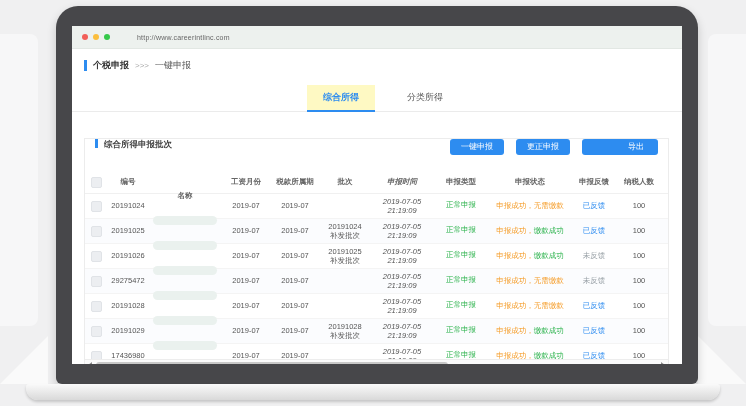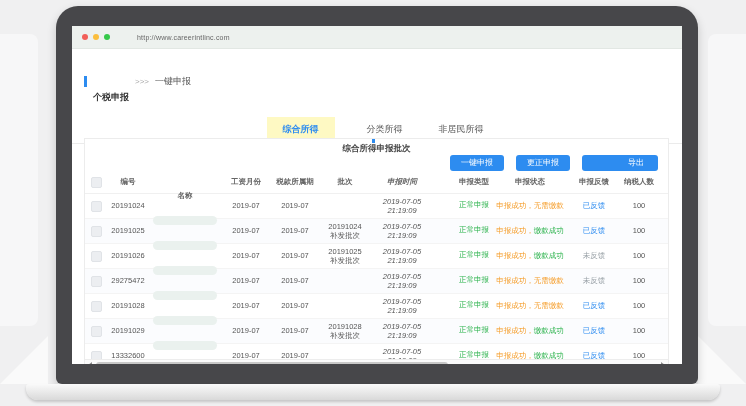--- a/index.html
+++ b/index.html
@@ -22,47 +22,47 @@
   .browser-bar{height:22px;background:#edf1ee;border-bottom:1px solid #e2e7e3;display:flex;align-items:center;padding:0 10px;}
   .dot{width:6px;height:6px;border-radius:50%;margin-right:5px;}
   .dot.red{background:#f25f58;} .dot.yellow{background:#fbbe3c;} .dot.green{background:#35c94a;}
   .url{font-size:7px;color:#666;margin-left:22px;letter-spacing:.2px;}
 
   .content{position:relative;height:315px;}
 
   
   .breadcrumb{display:flex;align-items:center;margin:10px 0 0 12px;}
   .vbar{width:3px;height:11px;background:#2d8cf0;margin-right:6px;}
-  .bc-title{font-size:9px;font-weight:bold;color:#333;margin-top:32px;}
+  .bc-title{font-size:9px;font-weight:bold;color:#333;}
   .bc-sep{font-size:8px;color:#aaa;margin:0 6px;}
   .bc-cur{font-size:9px;color:#555;}
 
   
   .tabs{margin-top:13px;border-bottom:1px solid #ebebeb;display:flex;justify-content:center;gap:28px;}
   .tab{font-size:9px;color:#555;padding:6px 4px;cursor:pointer;}
   .tab.active{color:#2d8cf0;font-weight:bold;background:#fef9c3;padding:6px 16px;border-bottom:2px solid #2d8cf0;margin-bottom:-1px;}
 
   
   .card{position:absolute;left:12px;right:13px;top:79px;bottom:3px;background:#fff;border:1px solid #ececec;overflow:hidden;}
-  .card-header{height:32px;display:flex;align-items:center;padding:0 10px;flex-direction:column;}
+  .card-header{height:32px;display:flex;padding:0 10px;}
   .card-title{font-size:8.5px;font-weight:bold;color:#444;}
   .card-header .vbar{height:9px;}
   .btns{margin-left:auto;display:flex;gap:12px;}
   .btn{background:#2d8cf0;color:#fff;font-size:8px;line-height:16px;height:16px;width:54px;text-align:center;border-radius:3px;cursor:pointer;}
   .btn.small{width:44px;padding-left:32px;}
 
   
   .table{width:700px;}
   .thead,.tr{display:flex;align-items:center;text-align:center;}
   .thead{height:22px;border-bottom:1px solid #f0f0f0;font-size:7.5px;color:#666;font-weight:bold;}
   .tr{height:24px;border-bottom:1px solid #f4f4f4;font-size:7.5px;color:#555;}
   .tr.alt{background:#fbfcfe;}
   .td,.th{flex:none;line-height:1.25;}
   .c-check{width:22px;} .c-id{width:42px;} .c-name{width:72px;margin-top:28px;} .c-month{width:50px;}
-  .c-period{width:48px;} .c-batch{width:52px;} .c-time{width:62px;font-style:italic;} .c-type{width:56px;text-align:right;}
+  .c-period{width:48px;} .c-batch{width:52px;} .c-time{width:62px;font-style:italic;} .c-type{width:56px;}
   .c-status{width:82px;} .c-fb{width:46px;} .c-tp{width:44px;text-align:center;} .c-amt{width:40px;}
   .checkbox{display:block;width:9px;height:9px;background:#eceef1;border:1px solid #e0e3e7;border-radius:2px;margin:0 auto;cursor:pointer;}
   .name-pill{display:block;width:64px;height:9px;background:#eaf1ee;border-radius:5px;margin:0 auto;}
   .cell-type{color:#27b148;font-family:Liberation Mono, monospace;}
   .s-orange{color:#f59a23;} .s-green{color:#27b148;}
   .fb-blue{color:#2d8cf0;cursor:pointer;} .fb-grey{color:#98a0a6;}
   .cell-amount{color:#e6a23c;}
   .batch-cell span{display:block;}
 
   
@@ -96,21 +96,20 @@
         <div class="breadcrumb">
           <span class="vbar"></span>
           <span class="bc-title">个税申报</span>
           <span class="bc-sep">&gt;&gt;&gt;</span>
           <span class="bc-cur">一键申报</span>
         </div>
 
         <div class="tabs">
           <span class="tab active">综合所得</span>
           <span class="tab">分类所得</span>
-          <span class="tab">非居民所得</span>
         </div>
 
         <div class="card">
           <div class="card-header">
             <span class="vbar"></span>
             <span class="card-title">综合所得申报批次</span>
             <span class="btns">
               <span class="btn">一键申报</span>
               <span class="btn">更正申报</span>
               <span class="btn small">导出</span>
@@ -276,21 +275,21 @@
     </span>
     <span class="td c-fb cell-feedback fb-blue">已反馈</span>
     <span class="td c-tp cell-taxpayers">100</span>
     <span class="td c-amt cell-amount">11</span>
   </div>
 
   <div class="tr">
     <span class="td c-check">
                     <span class="checkbox"></span>
                   </span>
-    <span class="td c-id cell-id">13332600</span>
+    <span class="td c-id cell-id">17436980</span>
     <span class="td c-name">
                     <span class="name-pill"></span>
                   </span>
     <span class="td c-month cell-month">2019-07</span>
     <span class="td c-period cell-period">2019-07</span>
     <span class="td c-batch batch-cell">
       <span class="batch-no"></span>
       <span class="batch-label"></span>
     </span>
     <span class="td c-time cell-time">2019-07-05 21:19:09</span>

